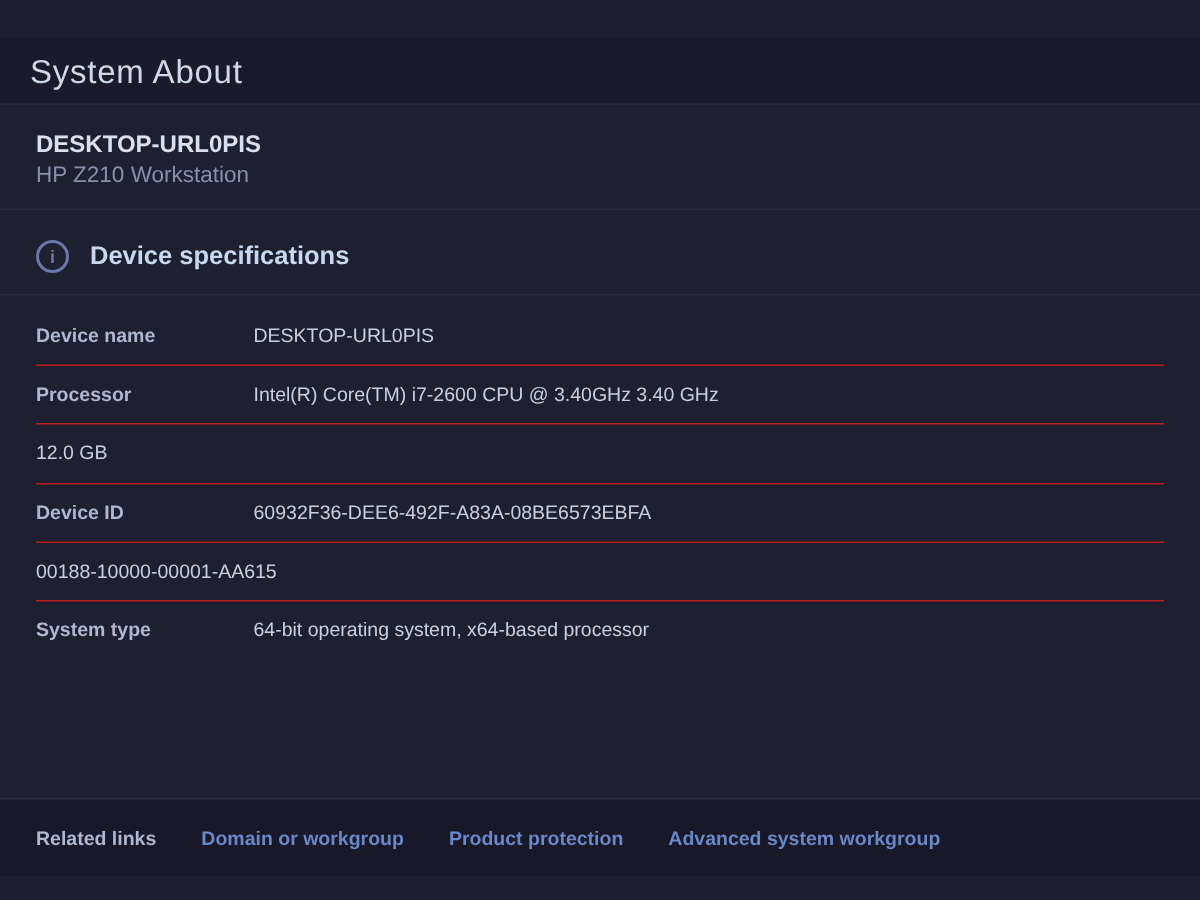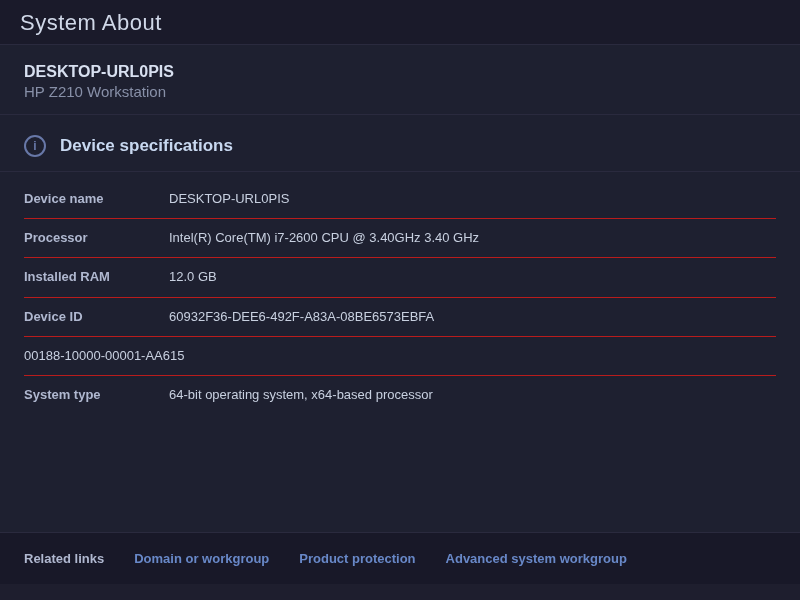--- a/index.html
+++ b/index.html
@@ -14,20 +14,21 @@
       background-color: #1e1e2e;
       font-family: 'Segoe UI', Arial, sans-serif;
       color: #c8d0e0;
       overflow: hidden;
     }
 
     .top-bar {
       background-color: #1a1a2a;
       padding: 10px 20px 8px 20px;
       border-bottom: 1px solid #2a2a3e;
+      margin-top: 25px;
     }
 
     .top-bar-title {
       font-size: 22px;
       font-weight: 300;
       color: #d0d8e8;
       letter-spacing: 0.5px;
     }
 
     .main-content {
@@ -168,21 +169,20 @@
       <span class="spec-label">Device name</span>
       <span class="spec-value">DESKTOP-URL0PIS</span>
     </div>
 
     <div class="spec-row">
       <span class="spec-label">Processor</span>
       <span class="spec-value">Intel(R) Core(TM) i7-2600 CPU @ 3.40GHz   3.40 GHz</span>
     </div>
 
     <div class="spec-row">
-      <span class="spec-label">Installed RAM</span>
       <span class="spec-value">12.0 GB</span>
     </div>
 
     <div class="spec-row">
       <span class="spec-label">Device ID</span>
       <span class="spec-value">60932F36-DEE6-492F-A83A-08BE6573EBFA</span>
     </div>
 
     <div class="spec-row">
       <span class="spec-value">00188-10000-00001-AA615</span>

